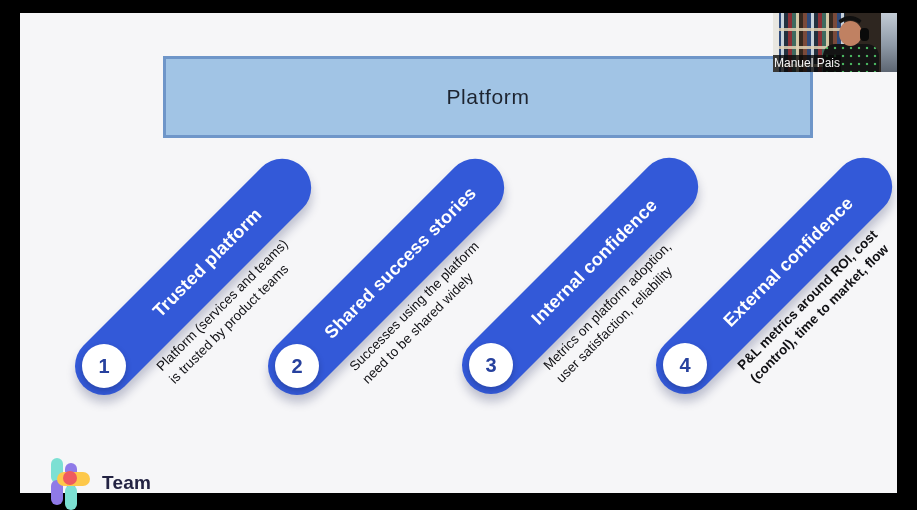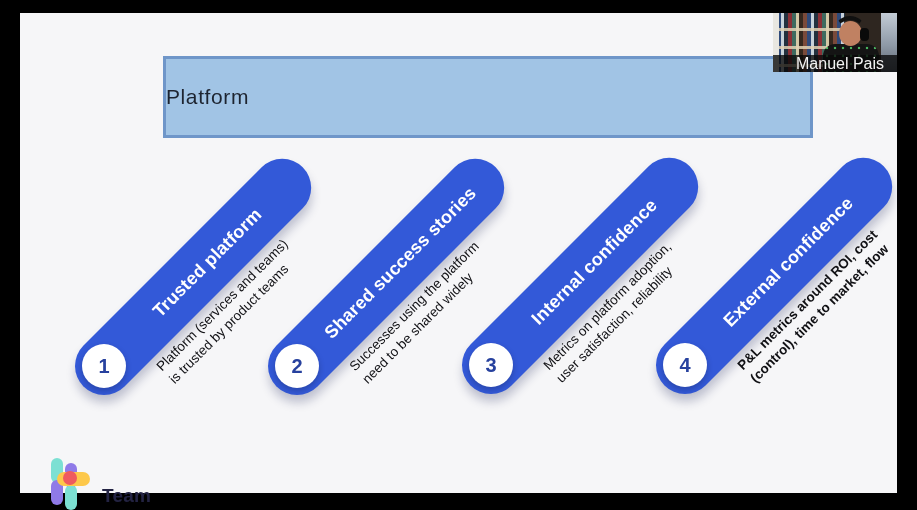--- a/index.html
+++ b/index.html
@@ -8,21 +8,21 @@
     font-family:"Liberation Sans", sans-serif;
   }
   .slide{
     position:absolute;left:20px;top:13px;width:877px;height:480px;
     background:#f6f6f8;
   }
   
   .platform-box{
     position:absolute;left:143px;top:43px;width:650px;height:82px;
     box-sizing:border-box;background:#a1c4e5;border:3px solid #6f96c9;
-    display:flex;align-items:center;justify-content:flex-start;z-index:1;
+    display:flex;align-items:center;justify-content:center;z-index:1;
   }
   .platform-box span{
     font-size:21px;color:#1d2430;letter-spacing:0.6px;
   }
   
   .step{position:absolute;width:0;height:0;}
   .pill{
     position:absolute;left:-29px;top:-29px;width:310px;height:58px;
     background:#3359d8;border-radius:29px;
     transform:rotate(-45deg);transform-origin:29px 29px;
@@ -64,25 +64,25 @@
   .wc-head{position:absolute;left:66px;top:8px;width:23px;height:25px;border-radius:50%;background:#c08162;}
   .wc-headband{position:absolute;left:62px;top:3px;width:30px;height:26px;border-radius:50%;
     border-top:4px solid #101010;border-left:3px solid transparent;border-right:3px solid transparent;box-sizing:border-box;}
   .wc-earcup{position:absolute;left:87px;top:15px;width:9px;height:13px;border-radius:4px;background:#0a0a0a;}
   .wc-torso{
     position:absolute;left:50px;top:31px;width:56px;height:30px;border-radius:12px 12px 0 0;
     background-image:radial-gradient(circle at 4px 4px,#49b35f 1.3px,rgba(0,0,0,0) 1.6px);
     background-size:8px 8px;background-color:#141414;
   }
   .wc-name{
-    position:absolute;left:0;bottom:0;height:17px;line-height:17px;padding:0 23px;
-    background:rgba(8,8,8,0.78);color:#f2f2f2;font-size:16px;white-space:nowrap;
+    position:absolute;left:0;bottom:0;height:17px;line-height:17px;padding:0 1px;
+    background:rgba(8,8,8,0.78);color:#f2f2f2;font-size:12px;white-space:nowrap;
   }
   
-  .logo{position:absolute;left:30px;top:444px;display:flex;align-items:flex-end;z-index:2;}
+  .logo{position:absolute;left:30px;top:444px;display:flex;align-items:center;z-index:2;}
   .logo-icon{position:relative;width:42px;height:49px;margin-right:10px;}
   .logo-icon .bar{position:absolute;width:12px;height:25px;border-radius:6px;}
   .bar-teal-1{left:1px;top:1px;background:#7ce0d3;}
   .bar-purple-1{left:15px;top:6px;background:#8f7ae8;}
   .bar-purple-2{left:1px;top:23px;background:#8f7ae8;}
   .bar-teal-2{left:15px;top:28px;background:#7ce0d3;}
   .logo-icon .hbar{position:absolute;left:7px;top:15px;width:33px;height:14px;border-radius:7px;background:#fdc84b;}
   .logo-icon .dot{position:absolute;left:13px;top:14px;width:14px;height:14px;border-radius:50%;background:#ef5b5f;}
   .logo-text{color:#232343;font-weight:bold;font-size:19px;line-height:21px;letter-spacing:0.2px;padding-top:1px;}
 </style>

